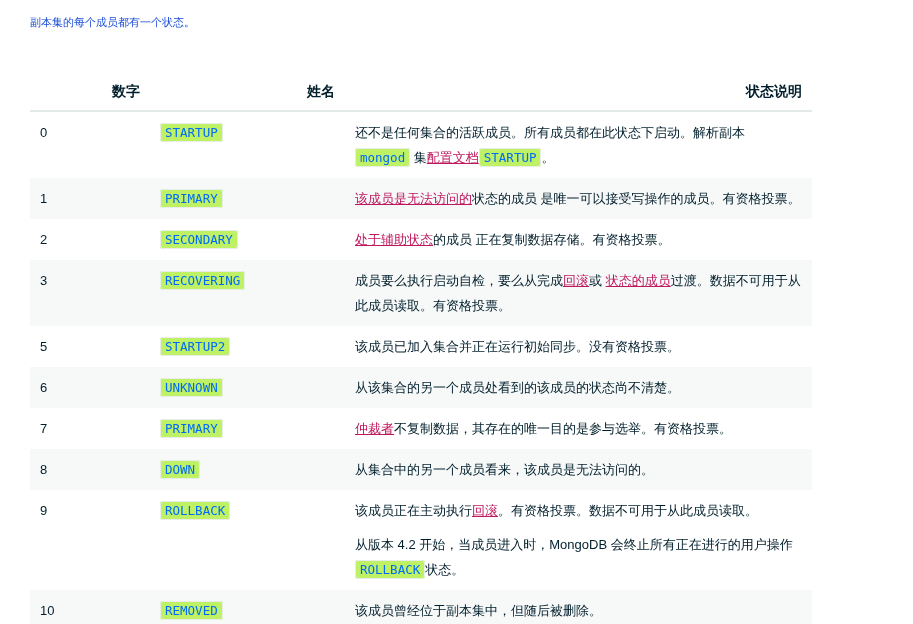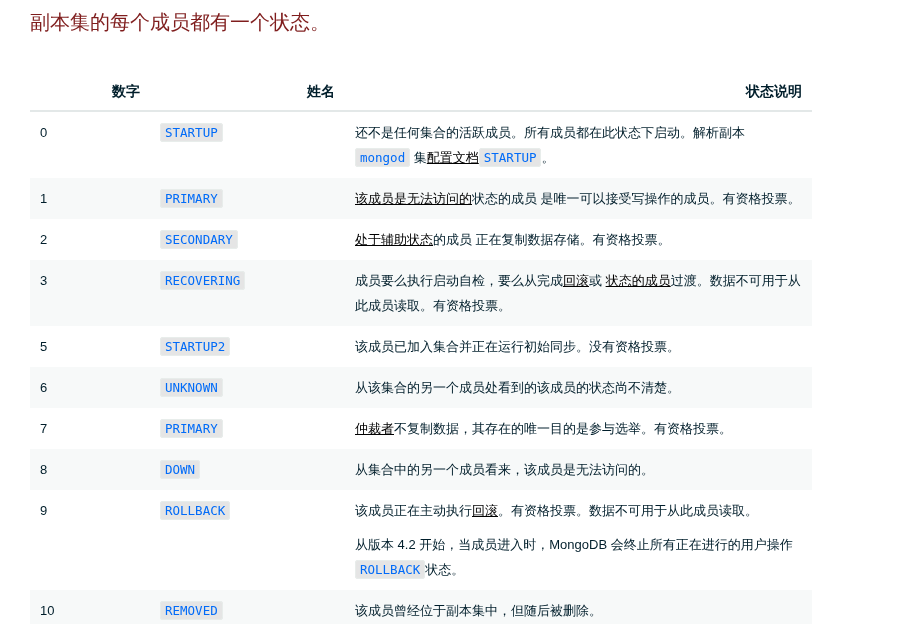--- a/index.html
+++ b/index.html
@@ -12,23 +12,23 @@
     font-family: "Liberation Sans", "DejaVu Sans", sans-serif;
     color: #001E2B;
   }
   .page {
     padding: 13px 0 0 30px;
     width: 812px;
     box-sizing: border-box;
   }
   .intro {
     margin: 0;
-    font-size: 20px;
+    font-size: 11px;
     line-height: 18px;
-    color: #7f1d1d;
+    color: #1d4ed8;
   }
   table.states {
     border-collapse: collapse;
     table-layout: fixed;
     width: 782px;
     margin-top: 45px;
   }
   table.states col.c-num  { width: 120px; }
   table.states col.c-name { width: 195px; }
   table.states col.c-desc { width: 467px; }
@@ -46,30 +46,30 @@
     line-height: 25px;
     padding: 8px 10px;
   }
   tbody tr:nth-child(even) {
     background: #F7F9F9;
   }
   .code-link {
     font-family: "DejaVu Sans Mono", "Liberation Mono", monospace;
     font-size: 12.5px;
     color: #016BF8;
-    background: #e5e5e5;
+    background: #bef264;
     border: 1px solid #E8EDEB;
     border-radius: 3px;
     padding: 1px 4px;
     text-decoration: none;
     cursor: pointer;
     white-space: nowrap;
   }
   .text-link {
-    color: #000000;
+    color: #be185d;
     text-decoration: underline;
     cursor: pointer;
   }
   .col-desc p {
     margin: 0;
   }
   .col-desc p + p {
     margin-top: 9px;
   }
   .col-num { color: #001E2B; }

